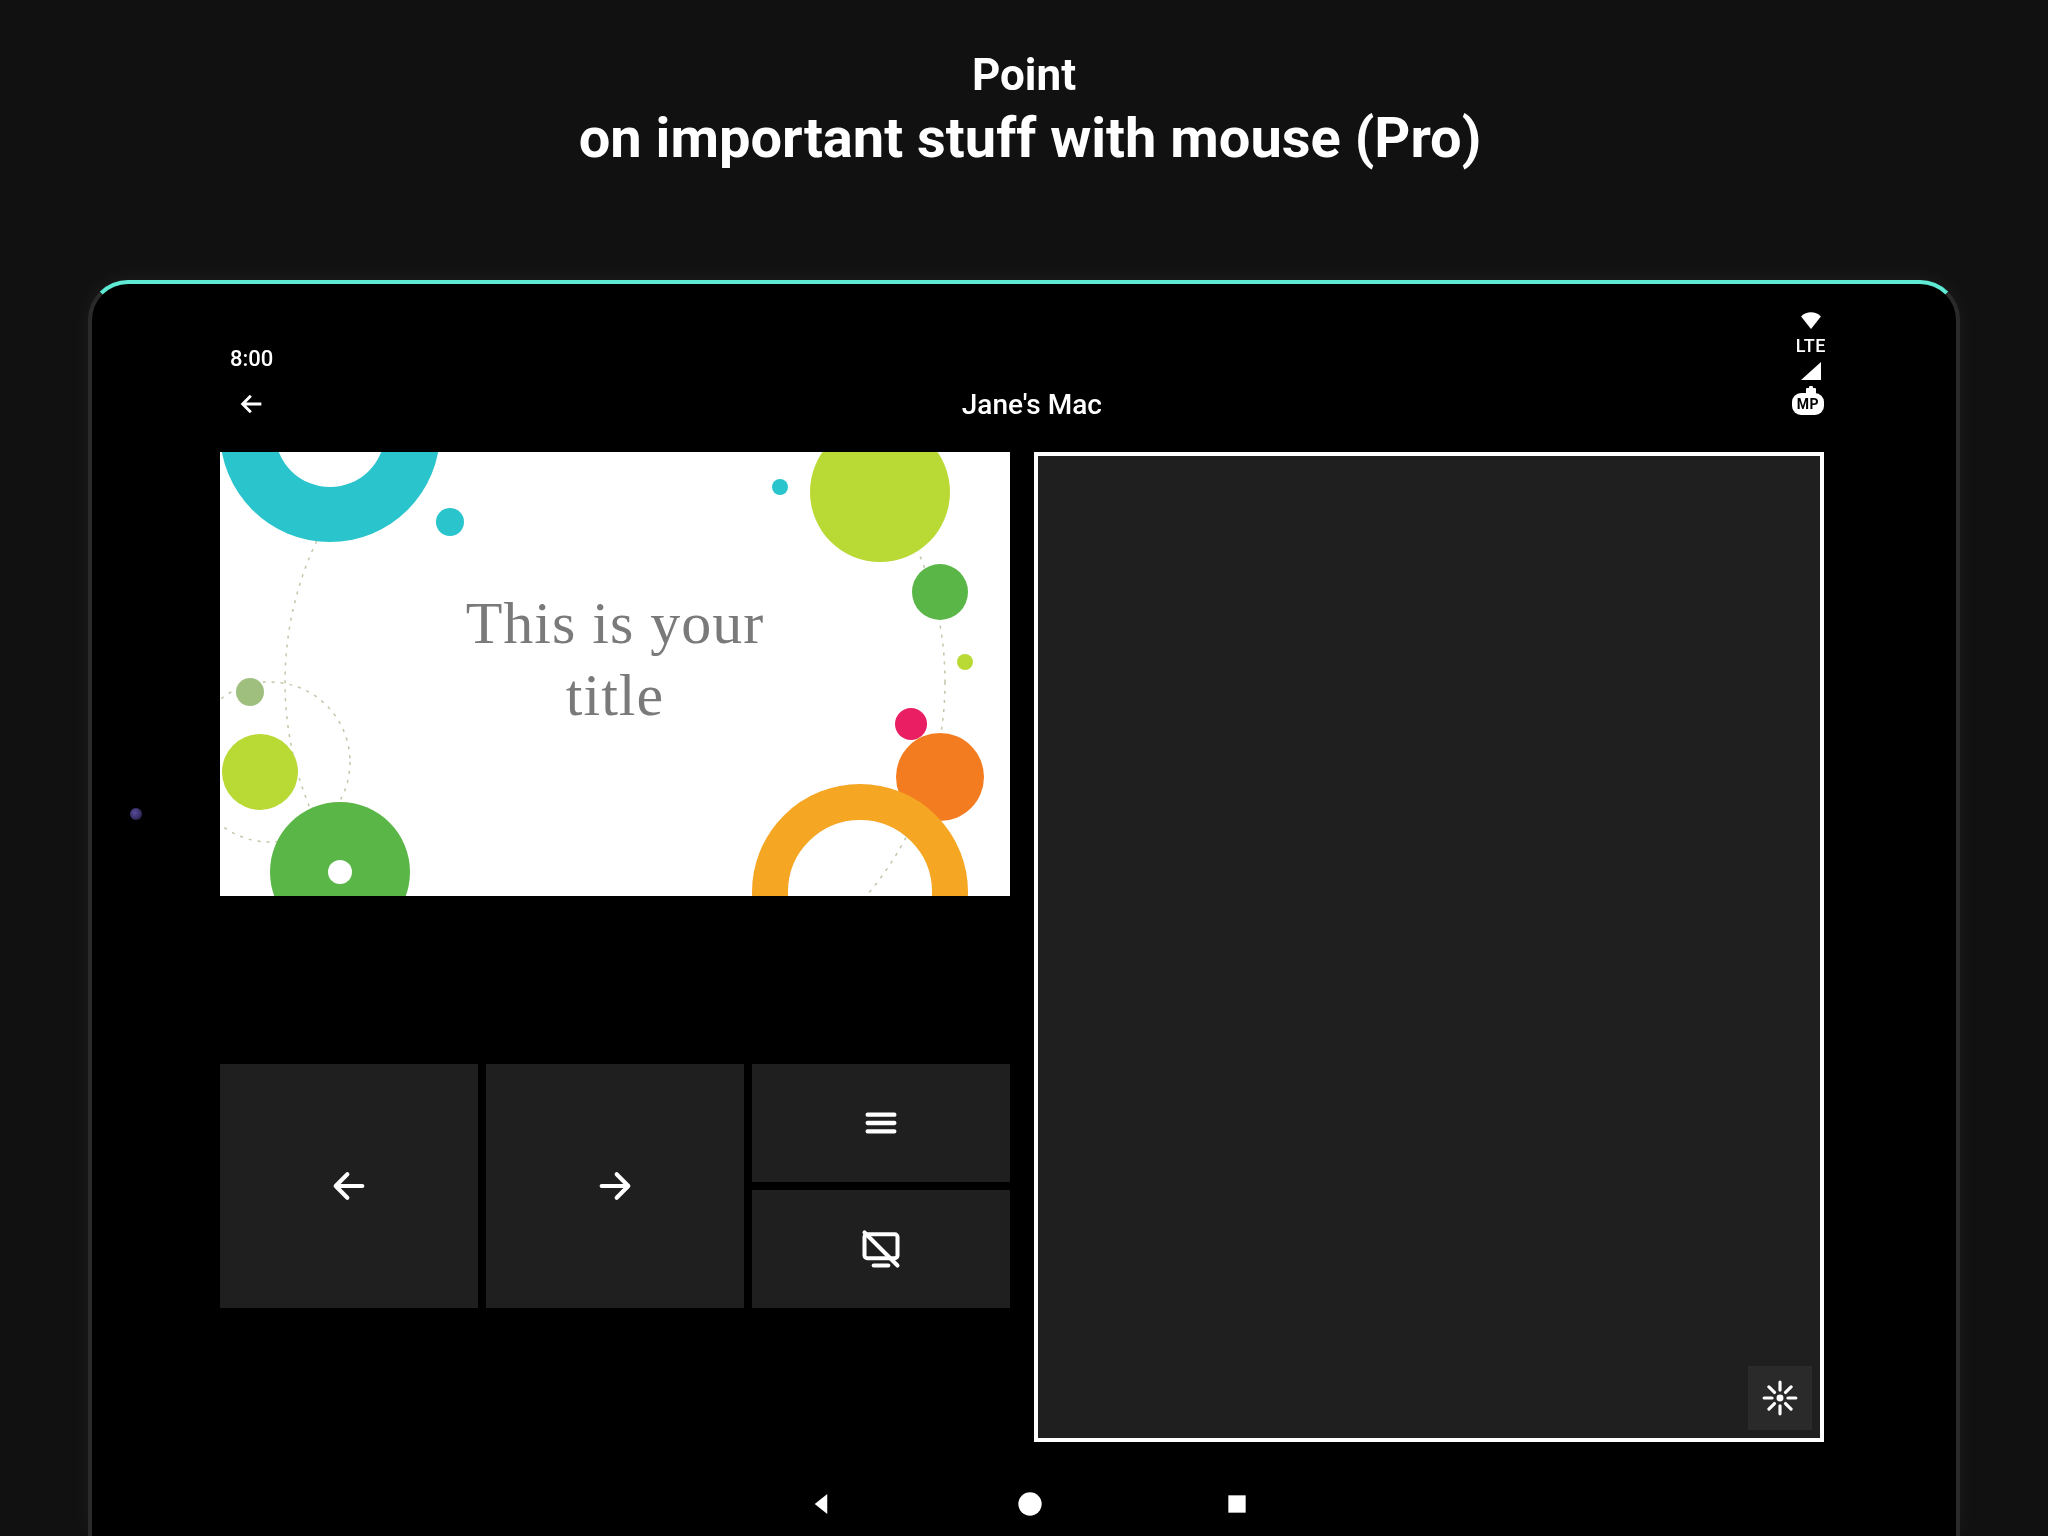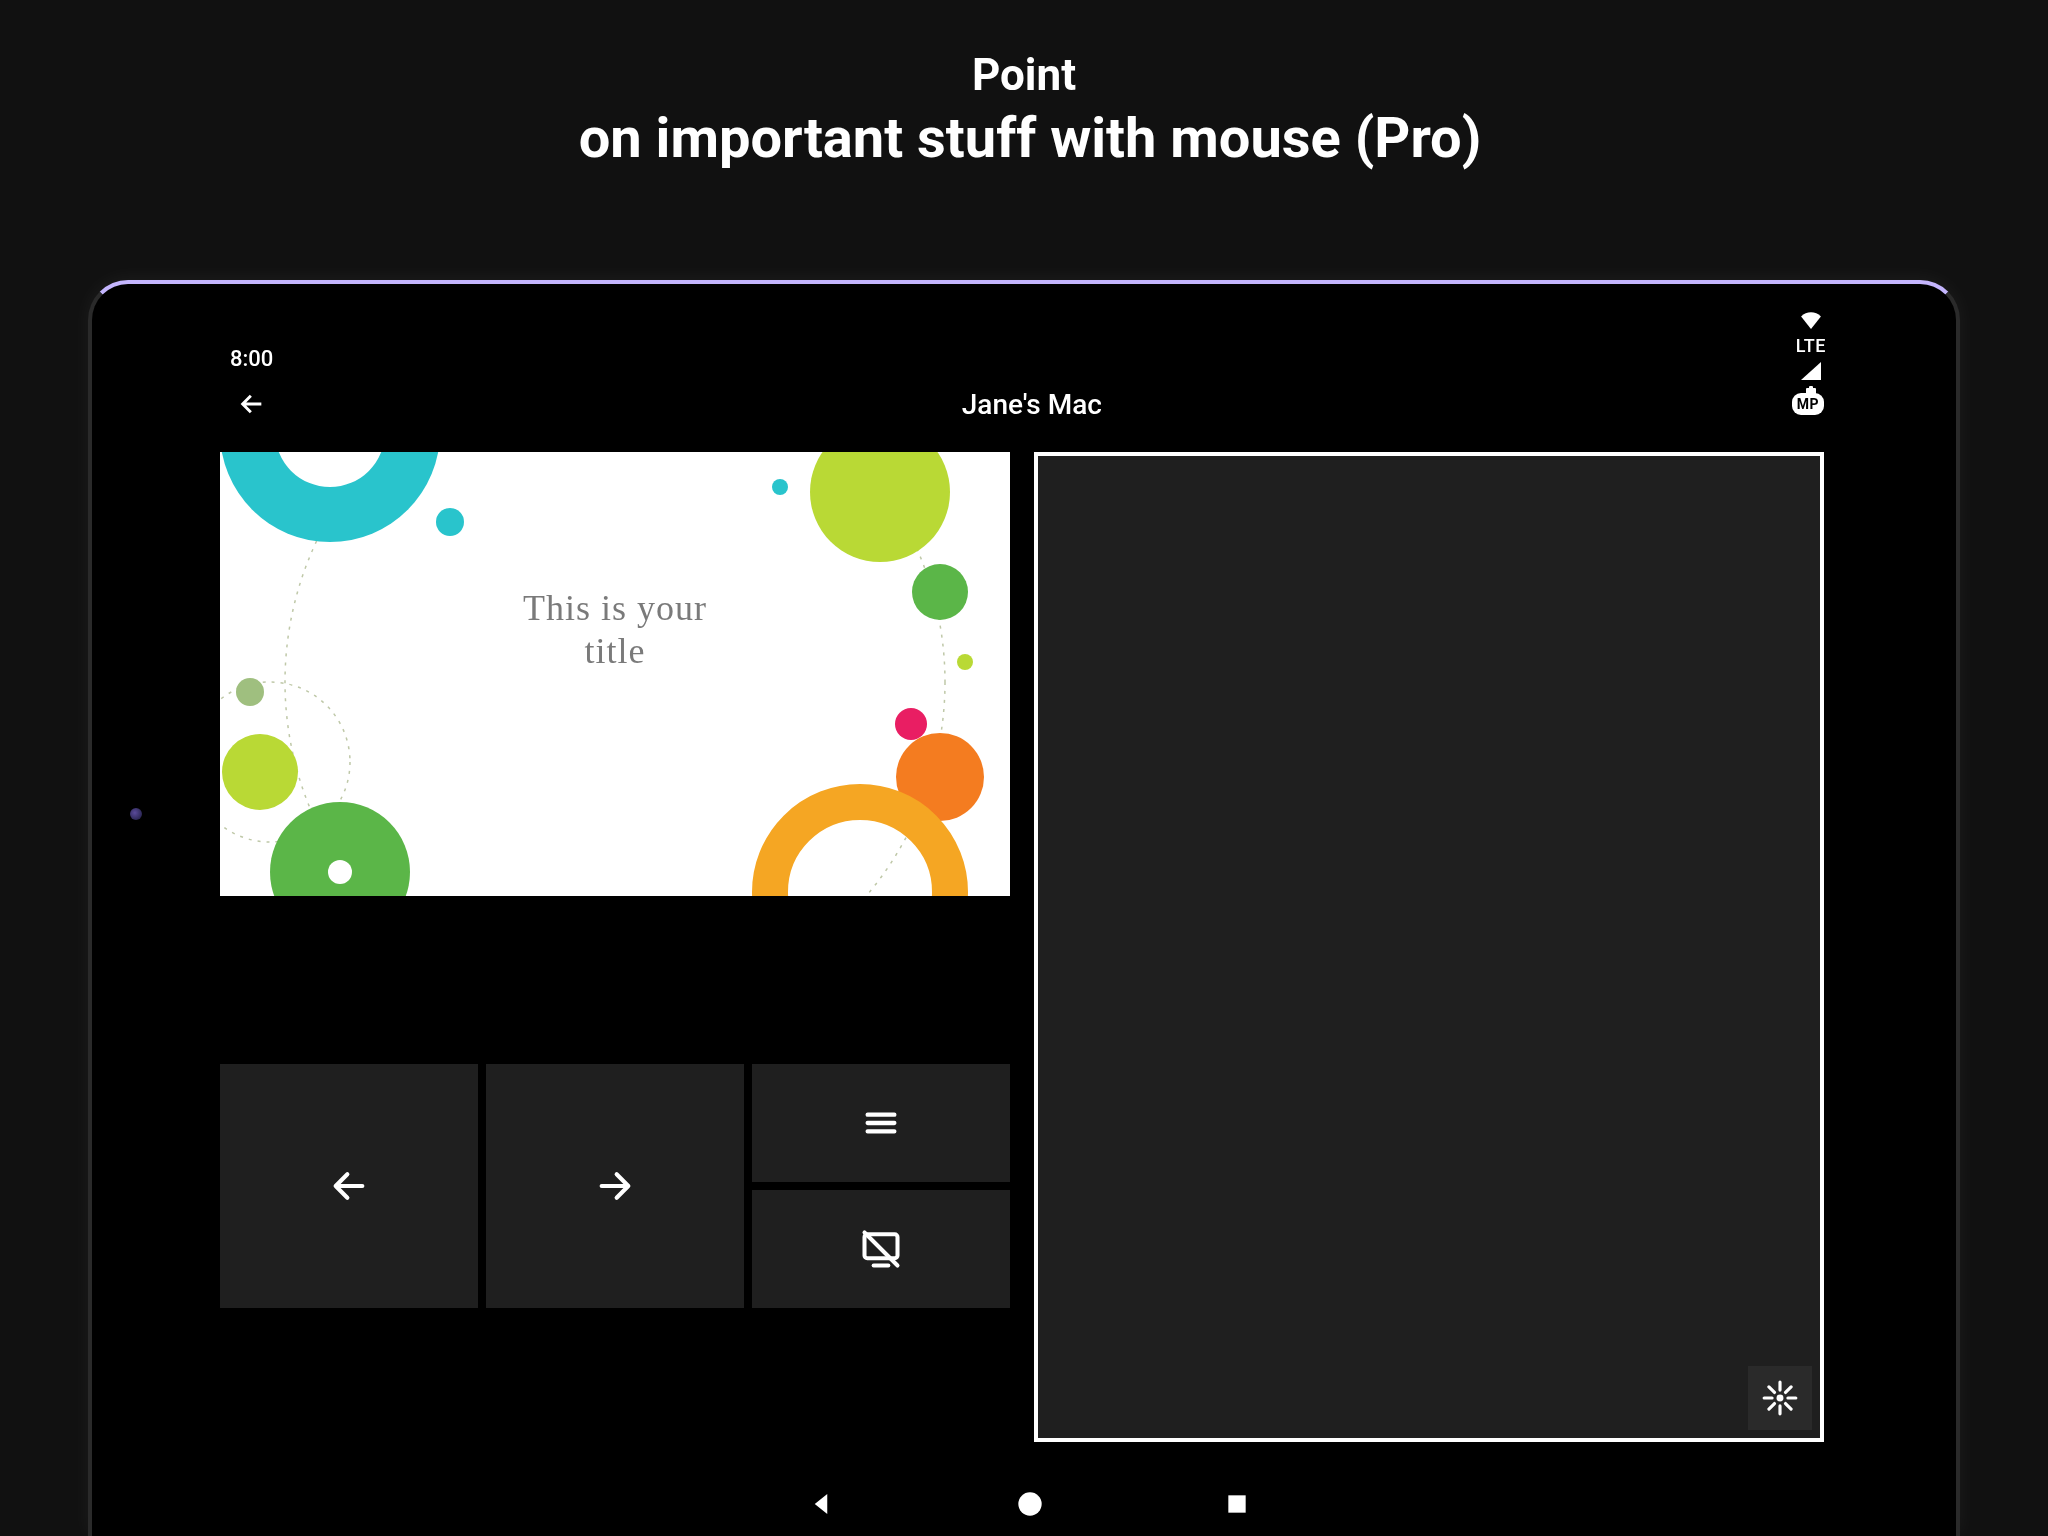--- a/index.html
+++ b/index.html
@@ -16,21 +16,21 @@
   .headline .line2 { font-size: 56px; margin-left: 12px; }
   
   .tablet-frame {
     position: absolute;
     left: 88px;
     top: 280px;
     width: 1872px;
     height: 1256px;
     background: #000;
     border-radius: 40px 40px 0 0;
-    border-top: 4px solid #c4b5fd;
+    border-top: 4px solid #5eead4;
     border-left: 4px solid #2a2a2a;
     border-right: 4px solid #2a2a2a;
     box-shadow: 0 -2px 20px rgba(255,255,255,0.05);
   }
   .camera-dot {
     position: absolute;
     left: 38px; top: 524px;
     width: 12px; height: 12px;
     border-radius: 50%;
     background: radial-gradient(circle at 40% 40%, #5a4a9a, #1a1a3a);
@@ -89,21 +89,21 @@
     background: #fff;
     position: relative;
     overflow: hidden;
   }
   .slide-title {
     position: absolute;
     width: 100%;
     top: 135px;
     text-align: center;
     font-family: Georgia, 'Times New Roman', serif;
-    font-size: 36px;
+    font-size: 60px;
     font-weight: 300;
     color: #7a7a7a;
     line-height: 1.2;
     letter-spacing: 1px;
   }
   
   .controls {
     position: absolute;
     left: 0; top: 612px;
     width: 790px; height: 244px;

